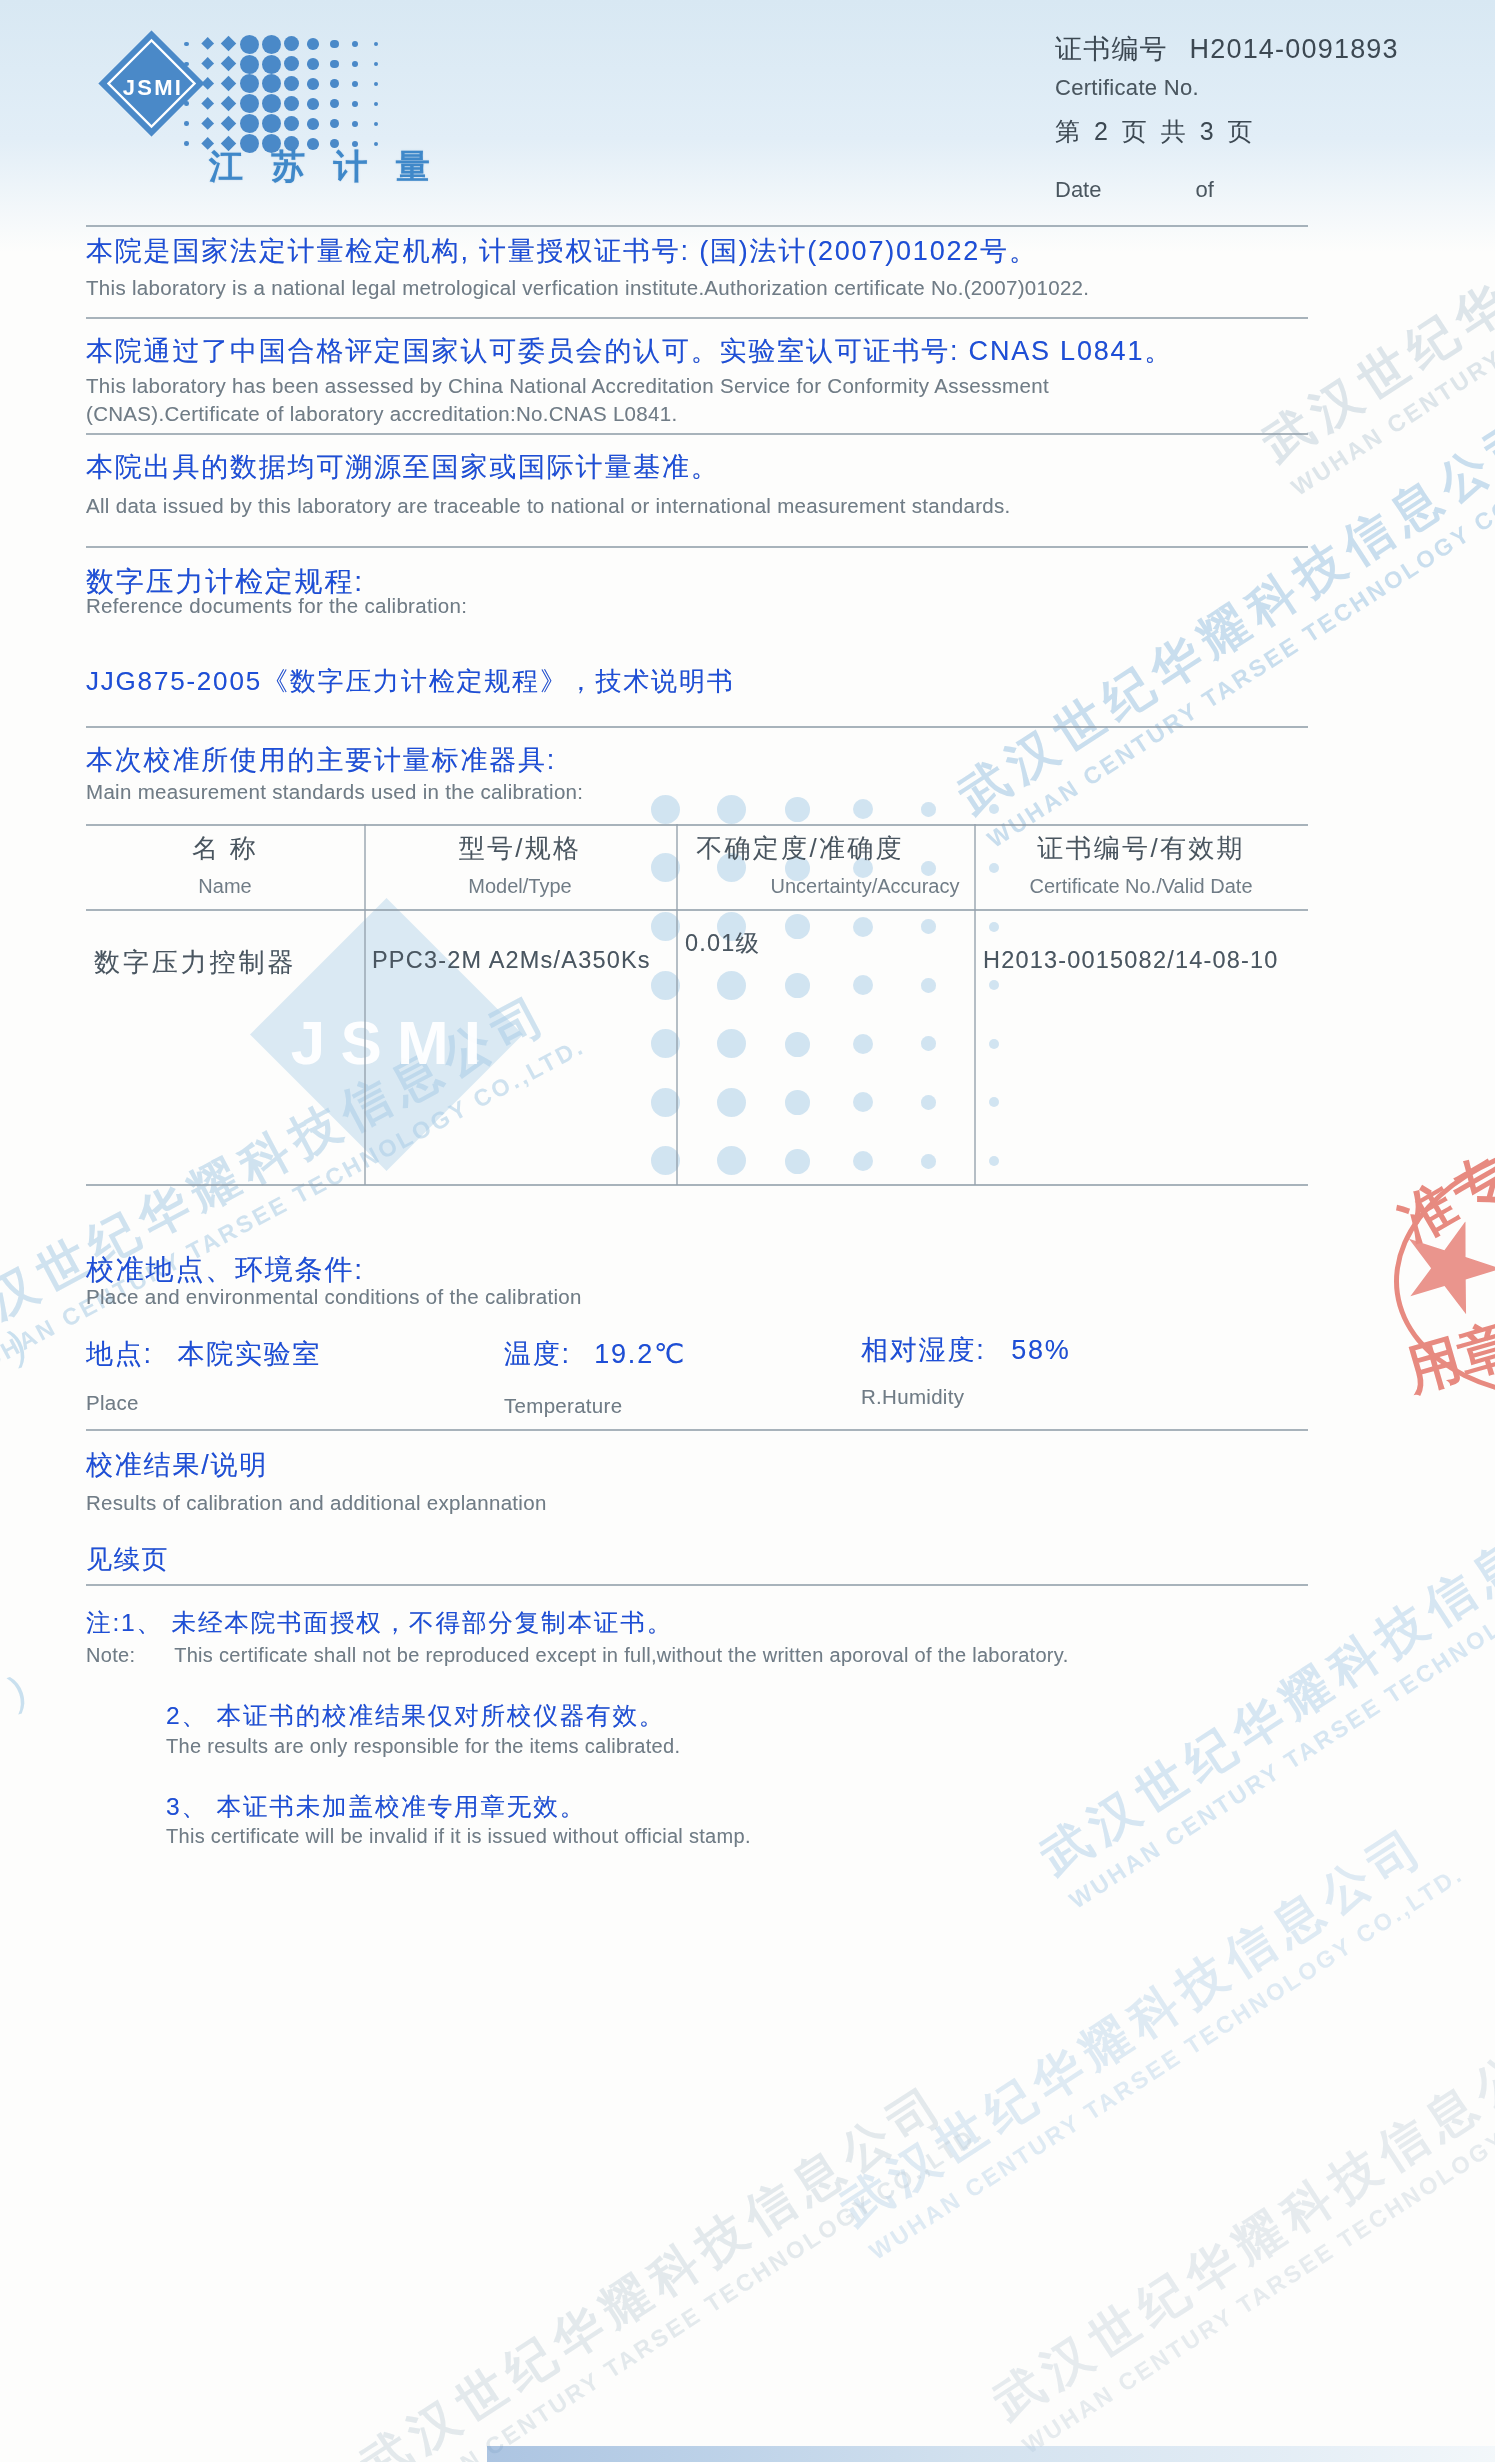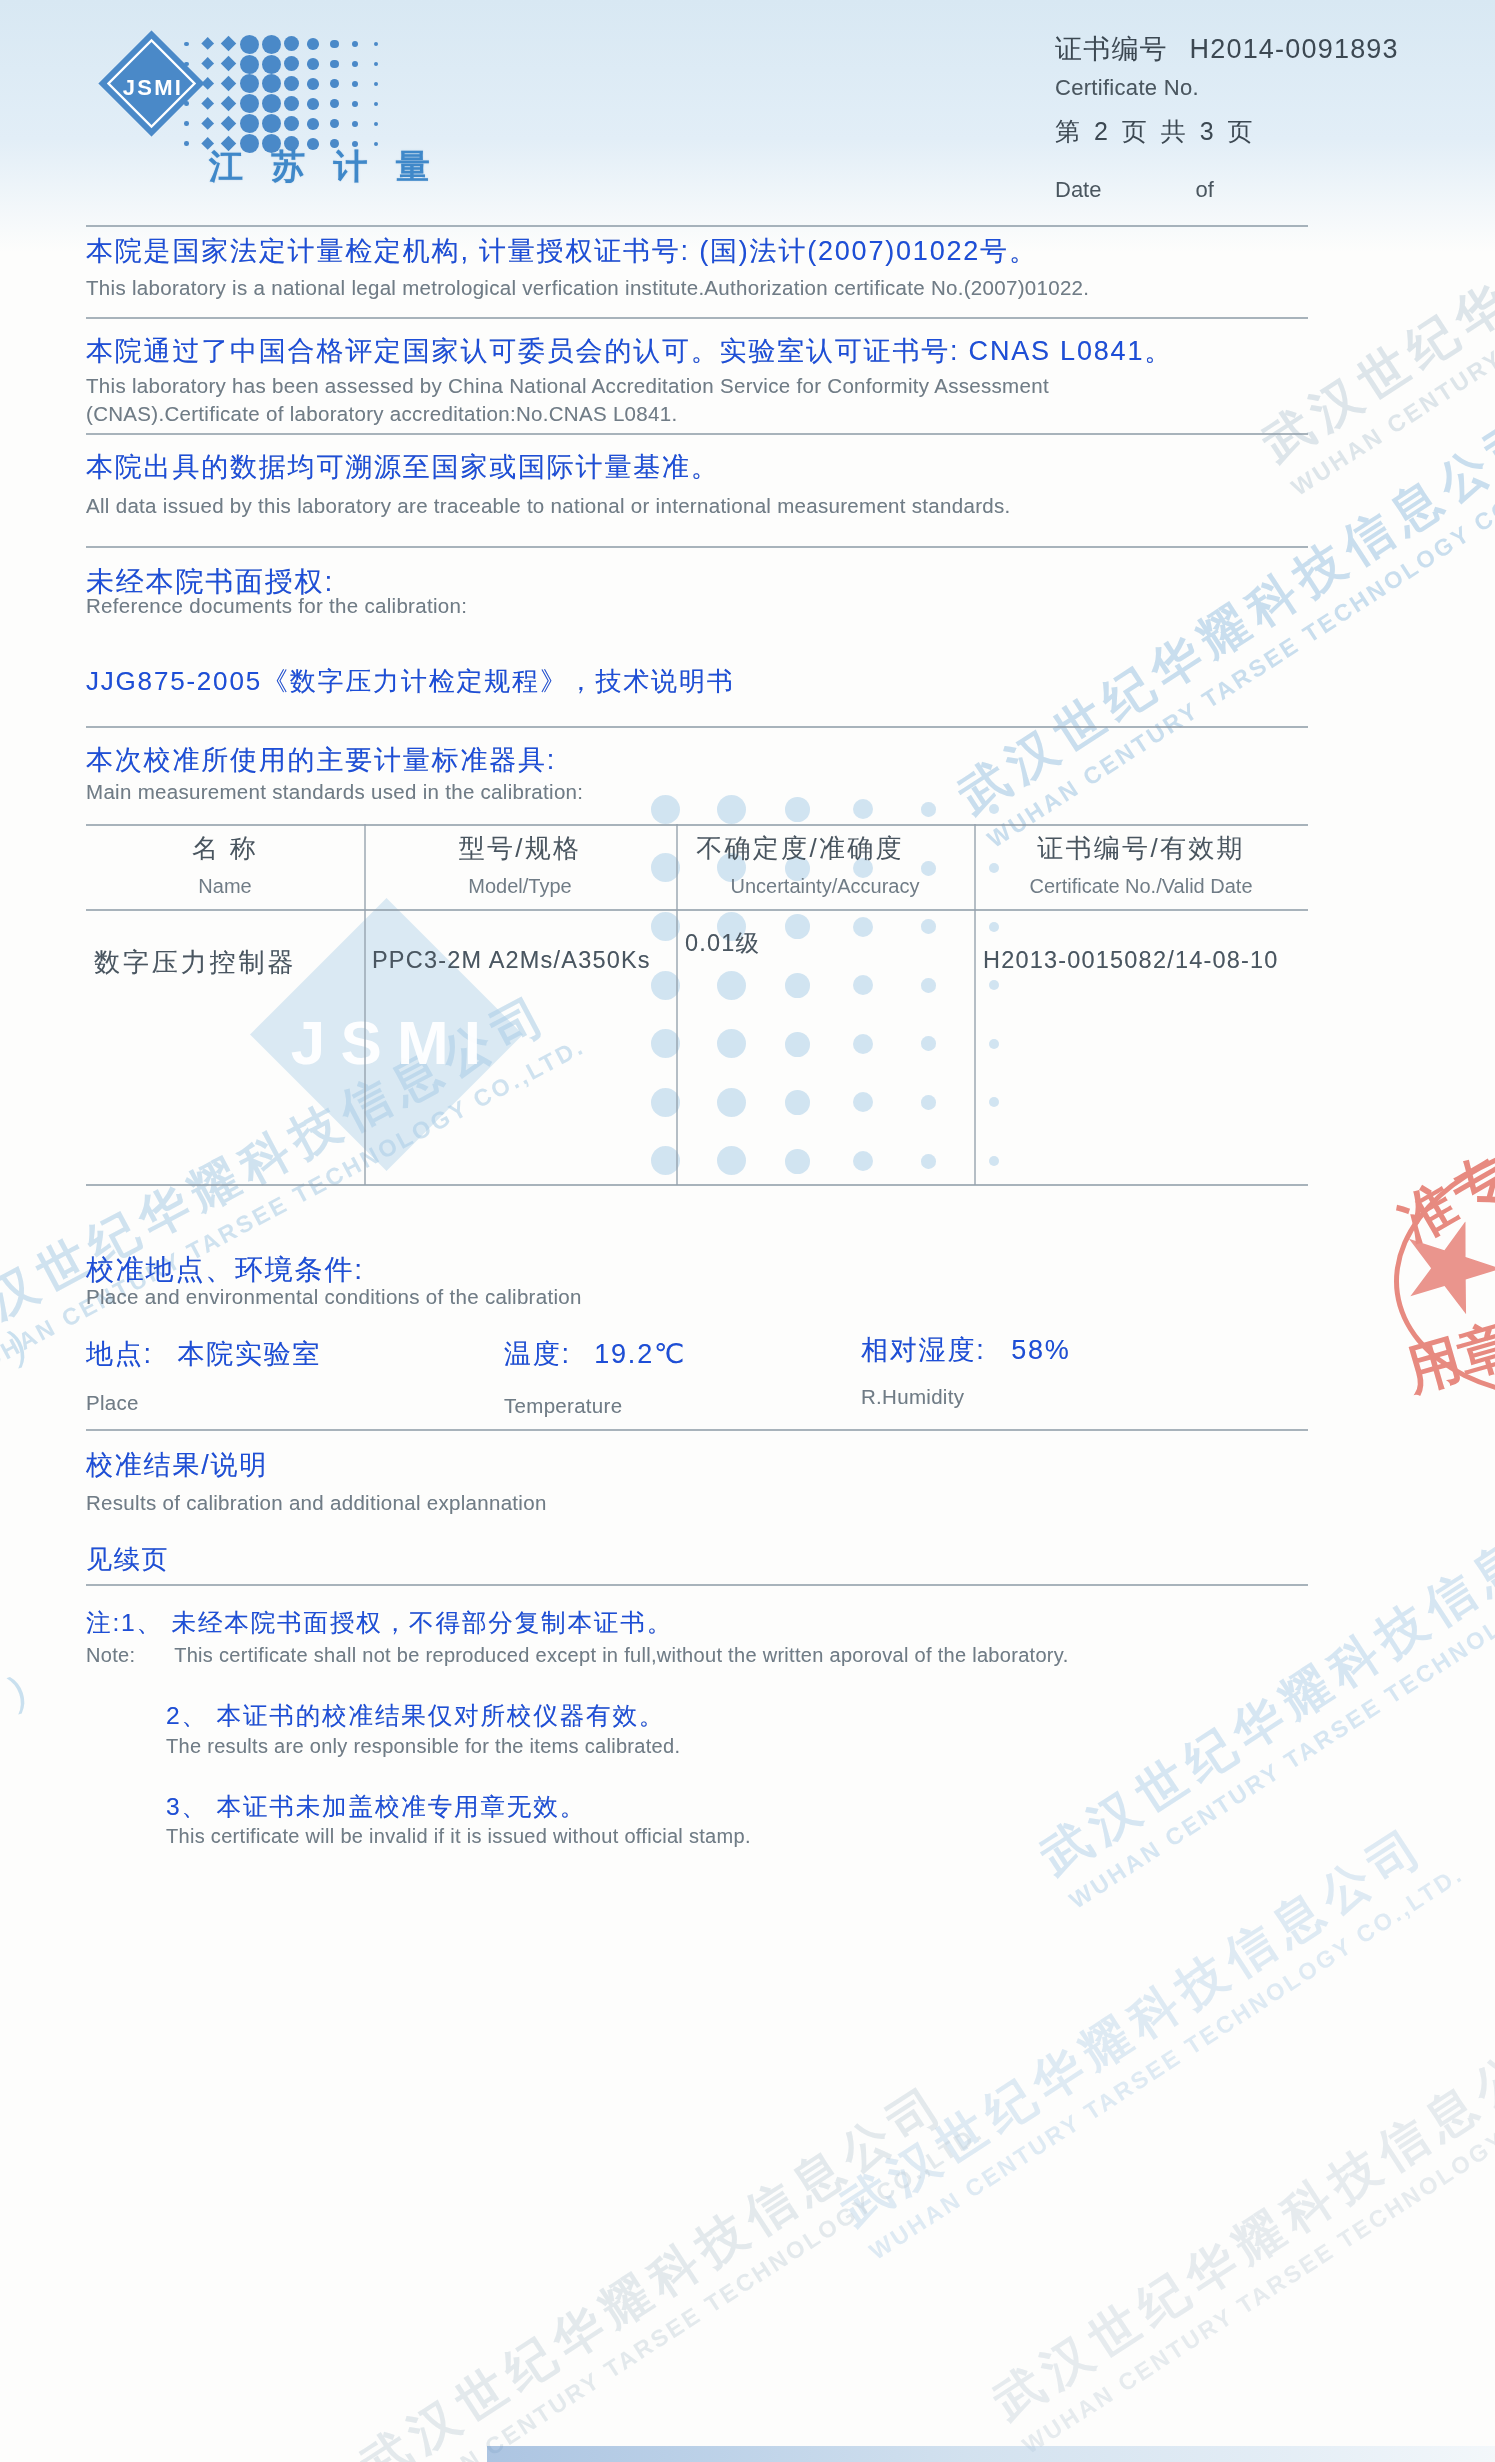--- a/index.html
+++ b/index.html
@@ -218,21 +218,21 @@
   <div class="hr" style="top:317px;"></div>
 
   <div class="abs zh" style="left:86px;top:333px;">本院通过了中国合格评定国家认可委员会的认可。实验室认可证书号: CNAS L0841。</div>
   <div class="abs en" style="left:86px;top:372px;width:1055px;white-space:normal;line-height:1.35;">This laboratory has been assessed by China National Accreditation Service for Conformity Assessment (CNAS).Certificate of laboratory accreditation:No.CNAS L0841.</div>
   <div class="hr" style="top:433px;"></div>
 
   <div class="abs en" style="left:86px;top:494px;">All data issued by this laboratory are traceable to national or international measurement standards.</div>
   <div class="abs zh" style="left:86px;top:449px;">本院出具的数据均可溯源至国家或国际计量基准。</div>
   <div class="hr" style="top:546px;"></div>
 
-  <div class="abs zh" style="left:86px;top:563px;font-size:28px;">未经本院书面授权:</div>
+  <div class="abs zh" style="left:86px;top:563px;font-size:28px;">数字压力计检定规程:</div>
   <div class="abs en" style="left:86px;top:594px;">Reference documents for the calibration:</div>
   <div class="abs zh" style="left:86px;top:664px;font-size:26px;">JJG875-2005《数字压力计检定规程》，技术说明书</div>
   <div class="hr" style="top:726px;"></div>
 
   <div class="abs zh" style="left:86px;top:742px;">本次校准所使用的主要计量标准器具:</div>
   <div class="abs en" style="left:86px;top:780px;">Main measurement standards used in the calibration:</div>
 
   <div>
     <div class="hr" style="top:824px;"></div>
     <div class="hr" style="top:909px;"></div>
@@ -241,21 +241,21 @@
     <div class="vline" style="left:676px;top:824px;height:361px;"></div>
     <div class="vline" style="left:974px;top:824px;height:361px;"></div>
 
     <div class="th-zh" style="left:86px;width:278px;">名 称</div>
     <div class="th-zh" style="left:364px;width:312px;">型号/规格</div>
     <div class="th-zh" style="left:676px;width:248px;">不确定度/准确度</div>
     <div class="th-zh" style="left:974px;width:334px;">证书编号/有效期</div>
 
     <div class="th-en" style="left:86px;width:278px;">Name</div>
     <div class="th-en" style="left:364px;width:312px;">Model/Type</div>
-    <div class="th-en" style="left:676px;width:298px;">Uncertainty/Accuracy</div>
+    <div class="th-en" style="left:676px;width:298px;padding-left:40px;">Uncertainty/Accuracy</div>
     <div class="th-en" style="left:974px;width:334px;">Certificate No./Valid Date</div>
 
     <div>
       <div class="td" style="left:94px;top:945px;font-size:26px;letter-spacing:2.9px;">数字压力控制器</div>
       <div class="td" style="left:372px;top:947px;">PPC3-2M A2Ms/A350Ks</div>
       <div class="td" style="left:685px;top:927px;">0.01级</div>
       <div class="td" style="left:983px;top:947px;">H2013-0015082/14-08-10</div>
     </div>
   </div>
 

